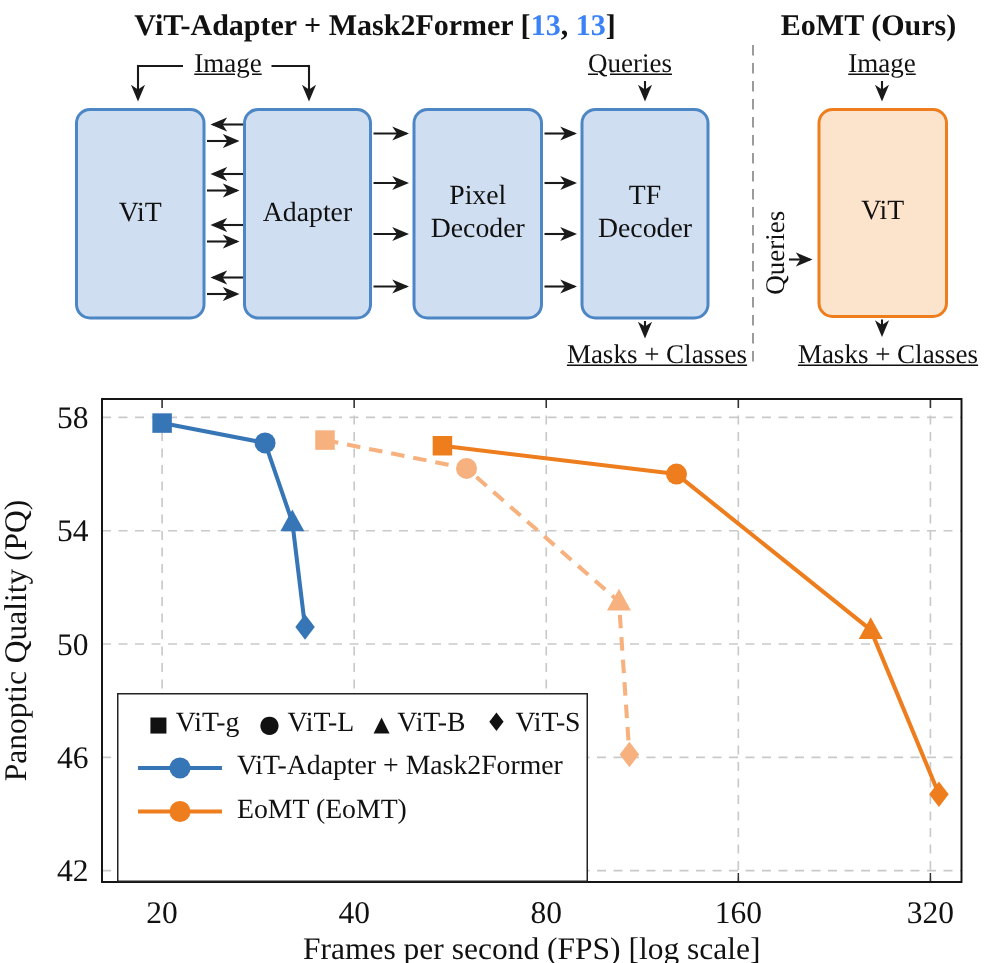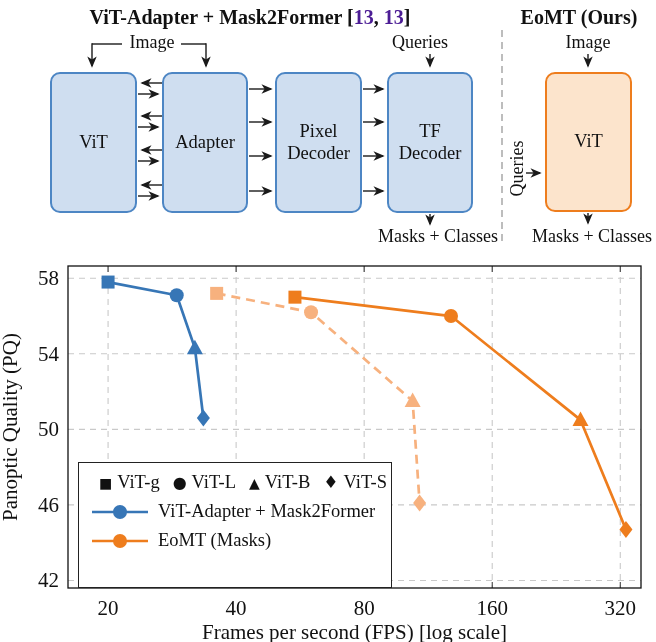--- a/index.html
+++ b/index.html
@@ -5,22 +5,22 @@
   html,body { margin:0; padding:0; background:#fff; }
   .figure {
     position:relative; width:656px; height:642px; background:#fff;
     font-family:"Liberation Serif", serif; color:#111; overflow:hidden;
   }
   
   .diagram { position:absolute; left:0; top:0; width:656px; height:250px; }
   .diag-title { position:absolute; top:6px; font-size:20px; font-weight:bold; text-align:center; white-space:nowrap; }
   .title-left  { left:0;   width:500px; }
   .title-right { left:502px; width:154px; }
-  .cite { color:#4c1d95; }
-  .diag-label { position:absolute; font-size:18px; text-align:center; white-space:nowrap; }
+  .cite { color:#3b82f6; }
+  .diag-label { position:absolute; font-size:18px; text-align:center; white-space:nowrap;text-decoration:underline; }
   .block {
     position:absolute; box-sizing:border-box; background:#cfdef0;
     border:2px solid #4d86c4; border-radius:10px;
     display:flex; align-items:center; justify-content:center;
     text-align:center; font-size:18.5px; line-height:1.15;
   }
   .block.orange { background:#fce4cc; border-color:#ee7d1d; }
   .rotated {
     position:absolute; left:477px; top:158px; width:80px; text-align:center;
     transform:rotate(-90deg); transform-origin:center; font-size:18px;
@@ -196,17 +196,17 @@
           <line x1="1" y1="8" x2="57" y2="8" stroke="#3776b6" stroke-width="2.6"></line>
           <circle cx="29" cy="8" r="7" fill="#3776b6"></circle>
         </svg>
       <span>ViT-Adapter + Mask2Former</span>
     </div>
     <div class="legend-row">
       <svg class="legend-sample" viewBox="0 0 58 16">
           <line x1="1" y1="8" x2="57" y2="8" stroke="#ee7d1d" stroke-width="2.6"></line>
           <circle cx="29" cy="8" r="7" fill="#ee7d1d"></circle>
         </svg>
-      <span><span class="bold">EoMT</span><span> (Masks)</span></span>
+      <span><span class="bold">EoMT</span><span> (EoMT)</span></span>
     </div>
   </div>
 
 </div>
 
 </body></html>

